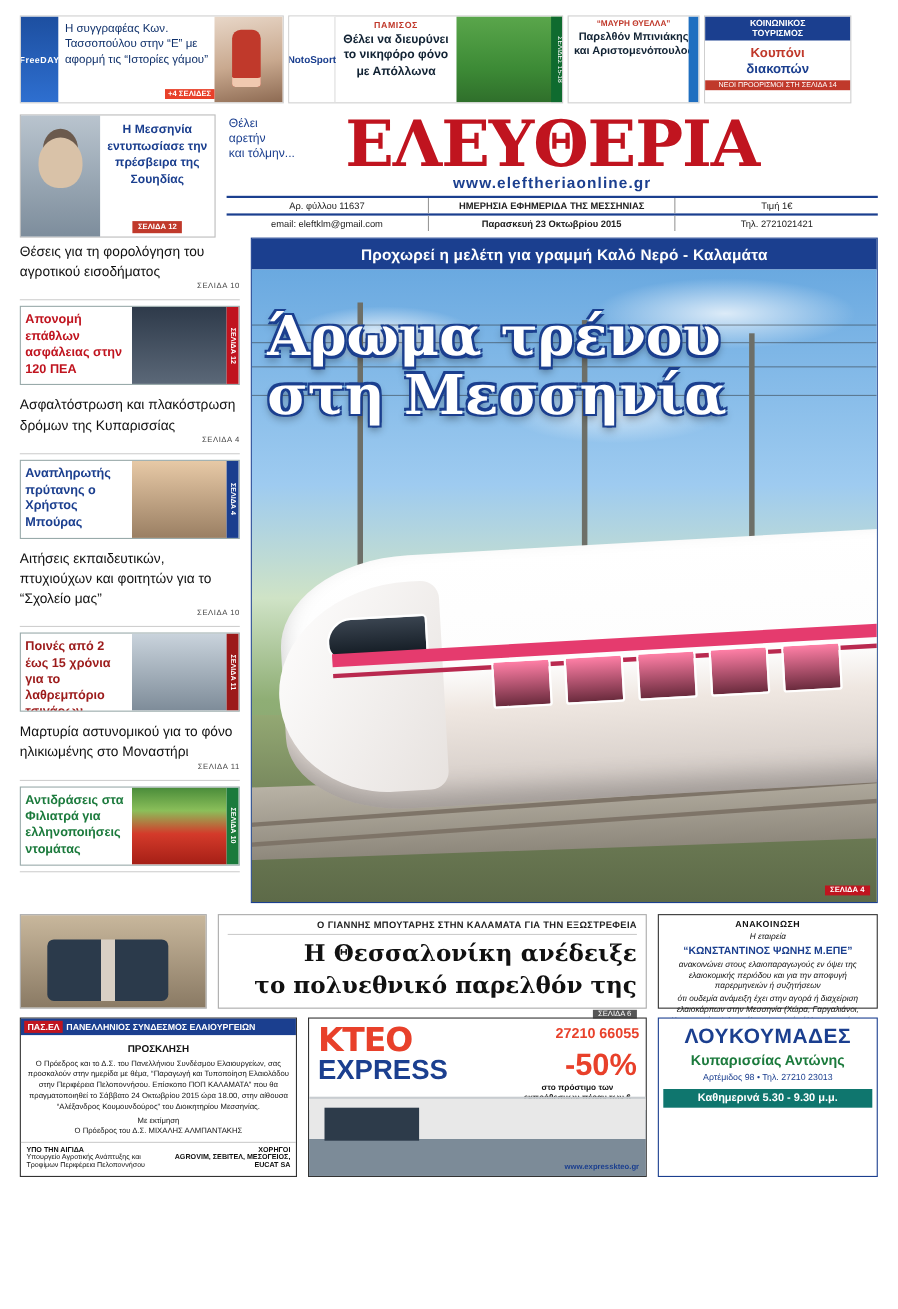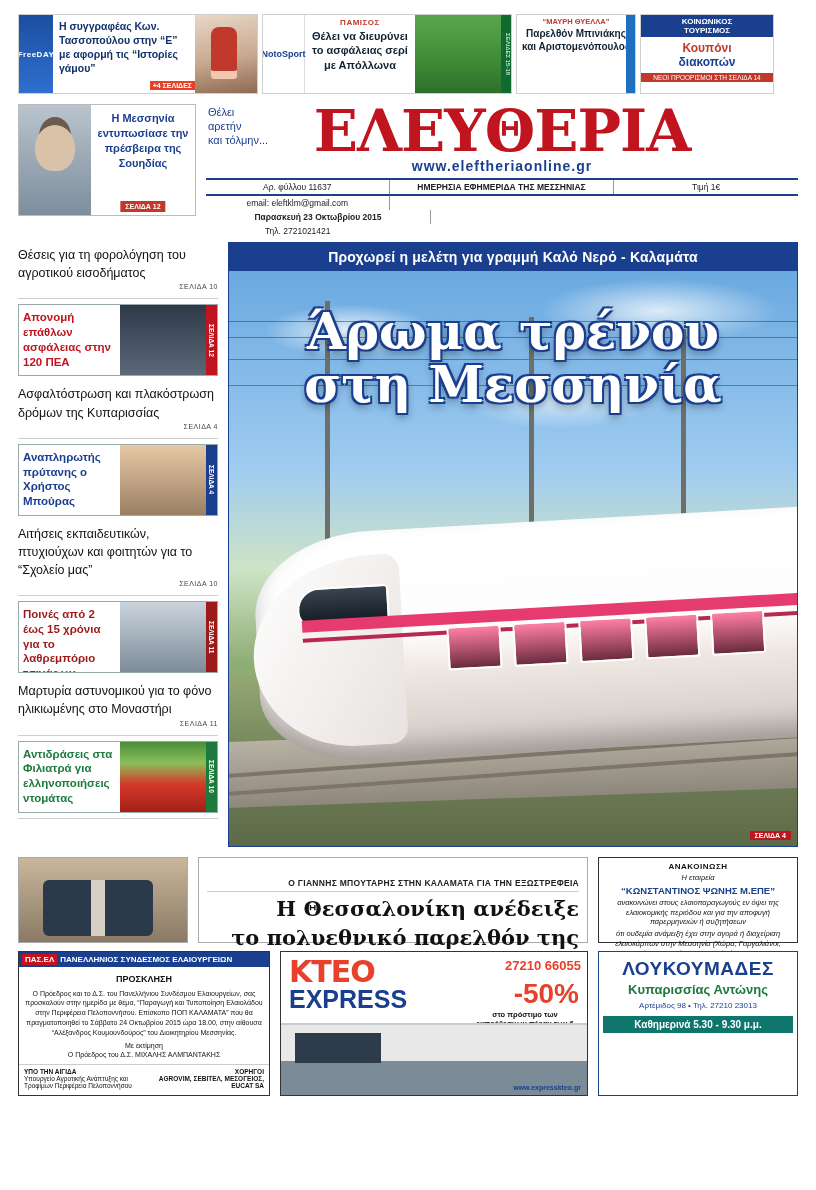--- a/index.html
+++ b/index.html
@@ -20,21 +20,21 @@
 
   
   .ad1 { width:240px; display:flex; background:#fff; }
   .ad1 .fdtab {
     width:34px; background:linear-gradient(180deg,#1d4fa0,#2e6fd0);
     color:#fff; font-weight:bold; font-size:8px; display:flex;
     align-items:center; justify-content:center; text-align:center;
     letter-spacing:.5px;
   }
   .ad1 .fdtext { flex:1; padding:5px 4px 2px 6px; font-size:10.5px; line-height:1.32;
-    font-weight:bold; color:#10316b; }
+    font-weight:normal; color:#10316b; }
   .ad1 .fdimg { width:62px; background:linear-gradient(170deg,#e8d7c8,#c9a98f 55%,#8d6a52);
     position:relative; }
   .ad1 .fdimg:after{
     content:""; position:absolute; left:16px; top:12px; width:26px; height:52px;
     background:#c0392b; border-radius:8px 8px 3px 3px;
     box-shadow: 0 -10px 0 -2px #f0c9b0 inset;
   }
   .ad1 .fdtag { position:absolute; right:62px; bottom:3px; background:#e8402a; color:#fff;
     font-size:7px; padding:1px 3px; font-weight:bold; }
 
@@ -80,28 +80,28 @@
   .logo { text-align:center; }
   .logo .word { font-family:"DejaVu Serif", serif; font-weight:bold; font-size:58px;
     color:#c0141f; letter-spacing:-1px; line-height:.96; }
   .logo .site { color:#1b3f8f; font-weight:bold; font-size:14px; letter-spacing:1px; margin-top:-2px;}
   .logo .bar { display:flex; border-top:2px solid #1b3f8f; border-bottom:2px solid #1b3f8f;
     margin-top:4px; font-size:8.5px; color:#222; }
   .logo .bar > div { padding:2px 4px; }
   .logo .bar .c1 { width:31%; border-right:1px solid #999; text-align:center;}
   .logo .bar .c2 { width:38%; border-right:1px solid #999; text-align:center; font-weight:bold;}
   .logo .bar .c3 { width:31%; text-align:center;}
-  .logo .barbot { display:flex; font-size:8.5px; color:#222;flex-direction:column; }
+  .logo .barbot { display:flex; font-size:8.5px; color:#222; }
   .logo .barbot > div { padding:2px 4px; }
   .logo .barbot .d1 { width:31%; border-right:1px solid #999; }
   .logo .barbot .d2 { width:38%; border-right:1px solid #999; text-align:center; font-weight:bold;}
   .logo .barbot .d3 { width:31%; text-align:center;}
 
   
-  .body-wrap { display:flex; margin-top:26px; gap:10px; }
+  .body-wrap { display:flex; margin-top:0; gap:10px; }
   .col-left { width:200px; }
   .col-right { flex:1; }
 
   .teaser { font-size:12.5px; line-height:1.45; color:#111; padding:4px 0 2px; }
   .teaser .pg { display:block; text-align:right; font-size:7px; color:#444; letter-spacing:.5px; }
   .rule { border-top:1px solid #cfcfcf; margin:4px 0; }
 
   .box { border:1px solid #9aa; display:flex; height:72px; margin:5px 0; position:relative; overflow:hidden;}
   .box .txt { flex:1; padding:5px 4px; font-size:11.5px; font-weight:bold; line-height:1.28; }
   .box .im { width:86px; }
@@ -147,36 +147,36 @@
   }
   .lead .train .stripe { position:absolute; left:8%; right:0; top:86px; height:12px; background:#e53b6e; }
   .lead .train .stripe2{ position:absolute; left:8%; right:0; top:104px; height:4px; background:#b9294f; }
   .lead .train .win { position:absolute; top:100px; height:44px; width:54px;
     background:linear-gradient(180deg,#ff7fa6,#6a2b3d); border:2px solid #fff; border-radius:3px;}
   .lead .train .nose { position:absolute; left:-4px; top:24px; width:150px; height:190px;
     background:linear-gradient(120deg,#ffffff,#e7e2df);
     border-radius:150px 20px 20px 120px / 120px 20px 20px 110px;}
   .lead .train .cab { position:absolute; left:42px; top:54px; width:92px; height:40px;
     background:linear-gradient(180deg,#3a4450,#101820); border-radius:40px 8px 4px 30px; border:2px solid #fff;}
-  .lead .headline { position:absolute; left:0; right:0; top:34px; text-align:center; }
+  .lead .headline { position:absolute; left:14px; right:0; top:34px; text-align:left; }
   .lead .headline div { font-family:"DejaVu Serif", serif; font-weight:bold; font-size:50px;
     color:#ffffff; line-height:1.06;
     text-shadow: -2px -2px 0 #1b3f8f, 2px -2px 0 #1b3f8f, -2px 2px 0 #1b3f8f, 2px 2px 0 #1b3f8f,
                   0 4px 8px rgba(0,0,0,.45);
   }
   .lead .pgtag { position:absolute; right:6px; bottom:6px; background:#c0141f; color:#fff;
     font-size:7px; font-weight:bold; padding:1px 5px; }
 
   
   .band2 { display:flex; gap:10px; margin-top:10px; height:86px; }
   .b2-photo { width:170px; border:1px solid #aaa;
     background:linear-gradient(180deg,#c8b79c,#8a7a64); position:relative;}
   .b2-photo:after{ content:""; position:absolute; left:24px; top:22px; width:110px;height:56px;
     background:linear-gradient(90deg,#2b3a4b 0 44%, #d8cfc4 44% 56%, #2b3a4b 56%); border-radius:6px;}
-  .b2-mid { flex:1; border:1px solid #aaa; padding:20px 8px; }
+  .b2-mid { flex:1; border:1px solid #aaa; padding:4px 8px; }
   .b2-mid .kick { font-size:8.5px; font-weight:bold; color:#222; letter-spacing:.3px;
     border-bottom:1px solid #ccc; padding-bottom:3px; text-align:right;}
   .b2-mid .h { font-family:"DejaVu Serif", serif; font-weight:bold; font-size:21px;
     text-align:right; line-height:1.2; margin-top:4px; color:#111;}
   .b2-mid .pg { text-align:right; margin-top:3px; }
   .b2-mid .pg span { background:#555; color:#fff; font-size:7px; padding:1px 5px; }
   .b2-right { width:200px; border:1px solid #333; padding:4px 6px; text-align:center; }
   .b2-right .t { font-size:8px; font-weight:bold; letter-spacing:.5px; }
   .b2-right .co { font-size:9.5px; font-weight:bold; color:#1b3f8f; margin-top:2px;}
   .b2-right p { font-size:7.5px; line-height:1.3; margin:2px 0 0; text-align:center;font-style:italic;}
@@ -229,21 +229,21 @@
       <div class="fdtab">FreeDAY</div>
       <div class="fdtext">Η συγγραφέας Κων. Τασσοπούλου στην “Ε” με αφορμή τις “Ιστορίες γάμου”</div>
       <div class="fdimg"></div>
       <div class="fdtag">+4 ΣΕΛΙΔΕΣ</div>
     </div>
 
     <div class="ad ad2">
       <div class="ns">NotoSport</div>
       <div class="mid">
         <div class="ttl">ΠΑΜΙΣΟΣ</div>
-        <div class="body">Θέλει να διευρύνει το ασφάλειας σερί με Απόλλωνα</div>
+        <div class="body">Θέλει να διευρύνει το νικηφόρο φόνο με Απόλλωνα</div>
       </div>
       <div class="pic">
         <div class="side">ΣΕΛΙΔΕΣ 15-18</div>
       </div>
     </div>
 
     <div class="ad ad3">
       <div class="t">“ΜΑΥΡΗ ΘΥΕΛΛΑ”</div>
       <div class="b">Παρελθόν Μπινιάκης και Αριστομενόπουλος</div>
       <div class="sd"></div>

